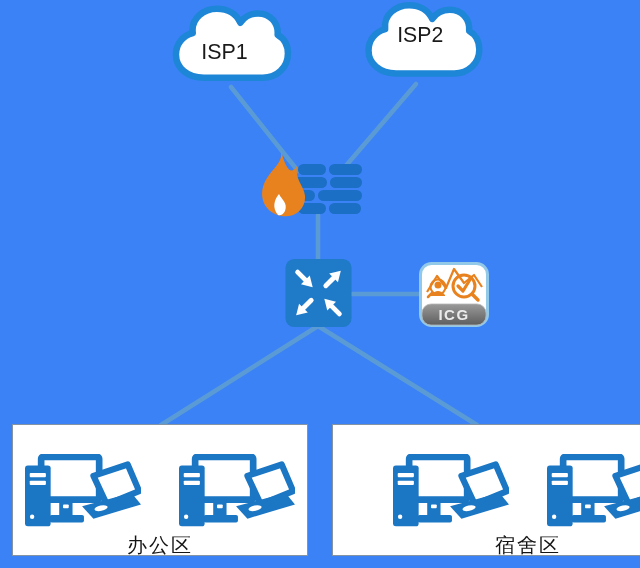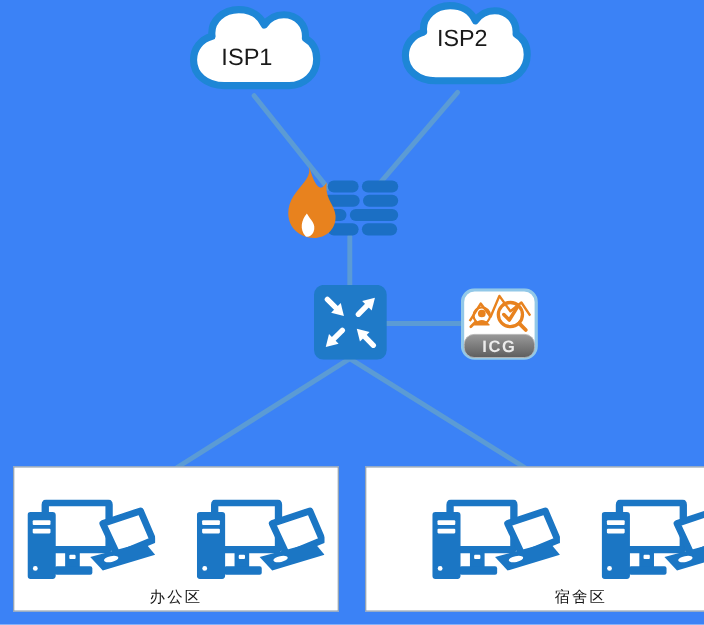--- a/index.html
+++ b/index.html
@@ -11,21 +11,21 @@
   .node{position:absolute;}
   .cloud-text{font-family:"Liberation Sans",sans-serif;font-size:23px;fill:#1a1a1a;}
   .zone{
     position:absolute;width:294px;height:130px;border:1.5px solid #8494a3;background:#ffffff;
     display:flex;flex-direction:column;
   }
   .zone-icons{display:flex;justify-content:space-between;padding:0 10px;margin-top:29px;}
   .zone-icons svg{width:120px;height:78px;display:block;}
   .zone-label{
     margin-top:auto;margin-bottom:3px;text-align:center;
-    font-family:"Liberation Serif", serif;font-size:14px;color:#141414;letter-spacing:2px;
+    font-family:"Liberation Serif", serif;font-size:20px;color:#141414;letter-spacing:2px;
   }
   .icg-text{font-family:"Liberation Sans",sans-serif;font-size:15px;font-weight:bold;
     fill:#ececec;letter-spacing:1.5px;}
 </style>
 </head>
 <body>
 
 <div class="canvas">
 
   <svg width="0" height="0" style="position:absolute" aria-hidden="true">

